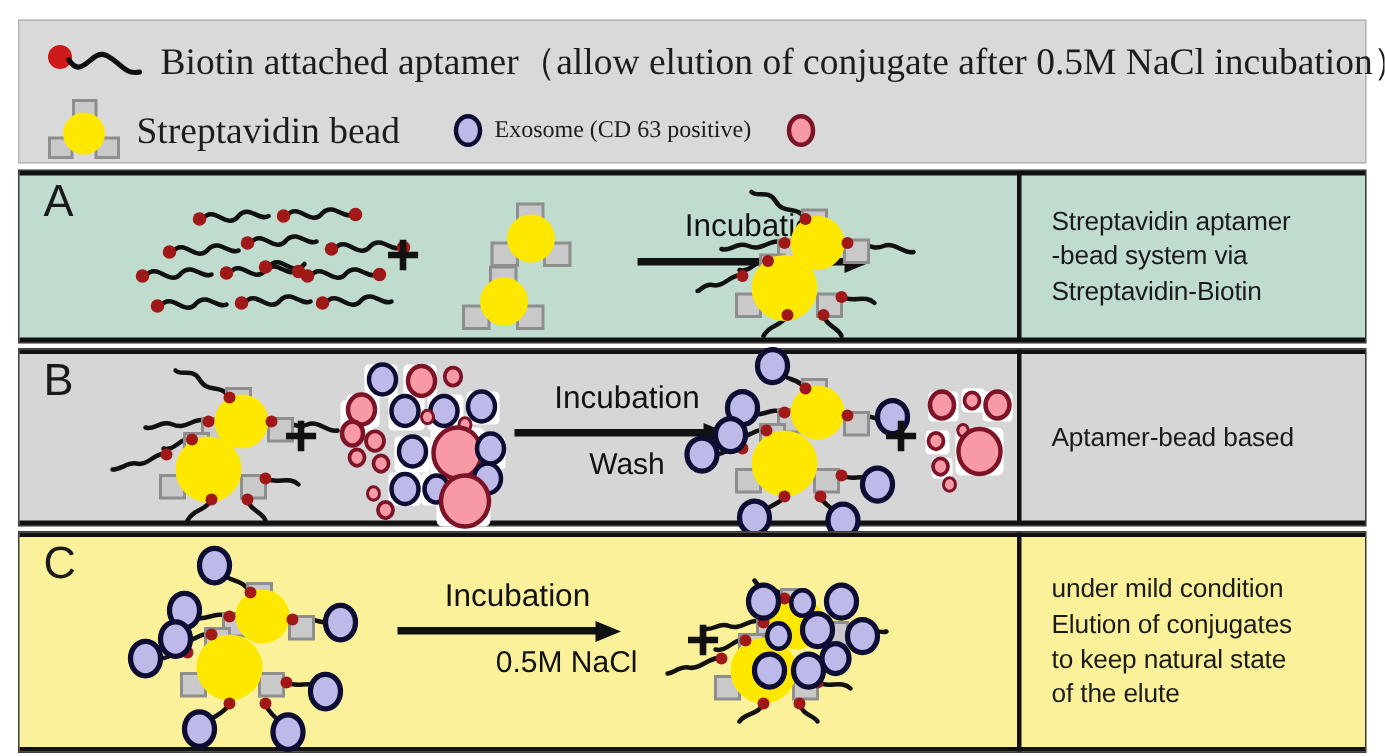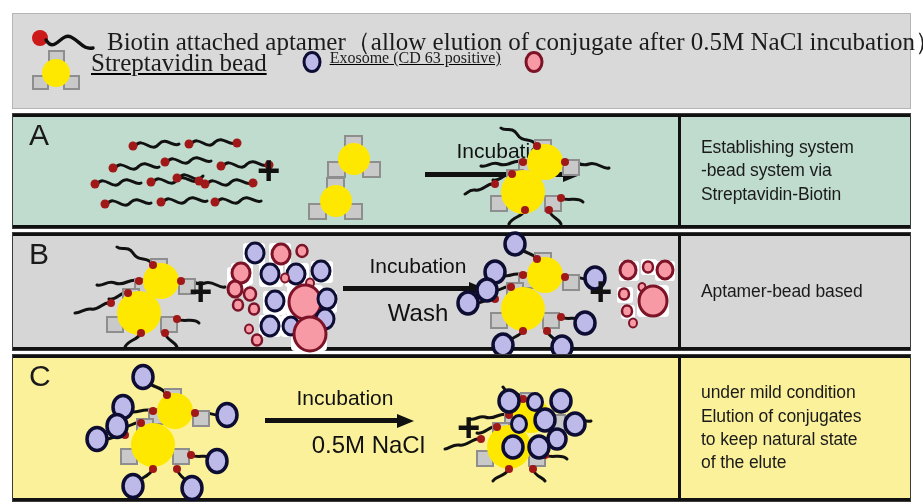--- a/index.html
+++ b/index.html
@@ -34,25 +34,24 @@
   }
   .legend-row-1 {
     position: absolute;
     left: 18px; top: 8px;
     display: flex;
     align-items: center;
     height: 38px;
   }
   .legend-row-2 {
     position: absolute;
-    left: 18px; top: 36px;
+    left: 18px; top: 52px;
     display: flex;
-    align-items: flex-start;
+    align-items: center;
     height: 42px;
-    text-decoration: underline;
   }
   .legend-text {
     font-family: "Liberation Serif", serif;
     font-size: 25px;
     color: #1c1c1c;
     white-space: nowrap;
     line-height: 1;
   }
   .legend-text.smaller { font-size: 16px; }
   .legend-gap { width: 34px; }
@@ -164,21 +163,21 @@
   .arrow-label {
     font-family: "Liberation Sans", sans-serif;
     font-size: 21px;
     color: #111;
     text-align: center;
     line-height: 1.05;
     white-space: nowrap;
   }
   .arrow-sub {
     font-family: "Liberation Sans", sans-serif;
-    font-size: 24px;
+    font-size: 20px;
     color: #111;
     text-align: center;
     line-height: 1.05;
     white-space: nowrap;
   }
   .arrow-shaft {
     position: relative;
     height: 14px;
   }
   .arrow-shaft .bar {
@@ -343,21 +342,21 @@
             <circle cx="47" cy="50" r="4"></circle>
           <circle cx="30" cy="60" r="4"></circle>
             <circle cx="60" cy="86" r="4"></circle>
           <circle cx="84" cy="86" r="4"></circle>
             <circle cx="96" cy="74" r="4"></circle>
         </g>
       </svg>
     </div>
 
     <div class="row-caption">
-      <div>Establishing system</div>
+      <div>Streptavidin aptamer</div>
       <div>-bead system via</div>
       <div>Streptavidin-Biotin</div>
     </div>
   </div>
 
   <div class="row" id="rowB">
     <div class="row-top-rule"></div>
     <div class="row-bottom-rule"></div>
     <div class="row-divider"></div>
     <div class="panel-letter">B</div>

